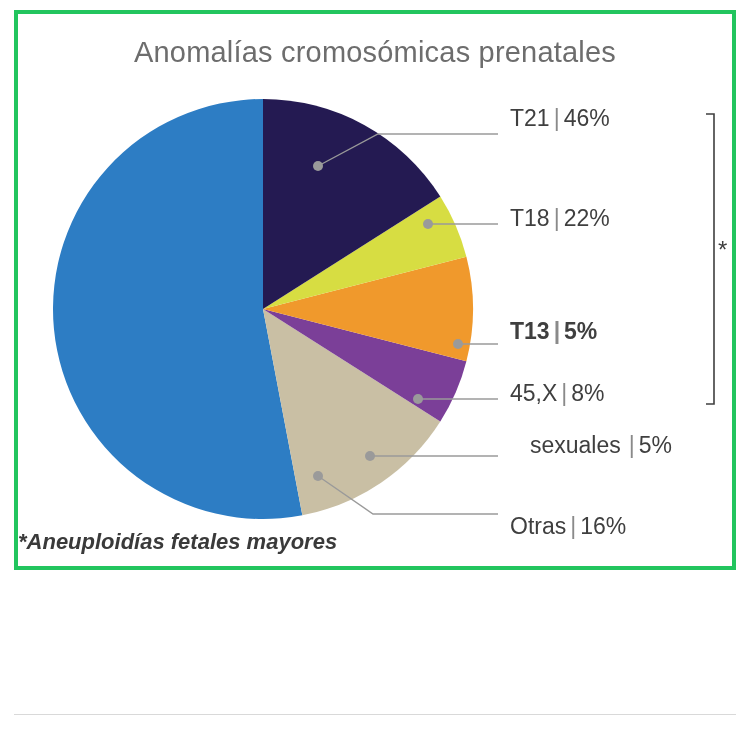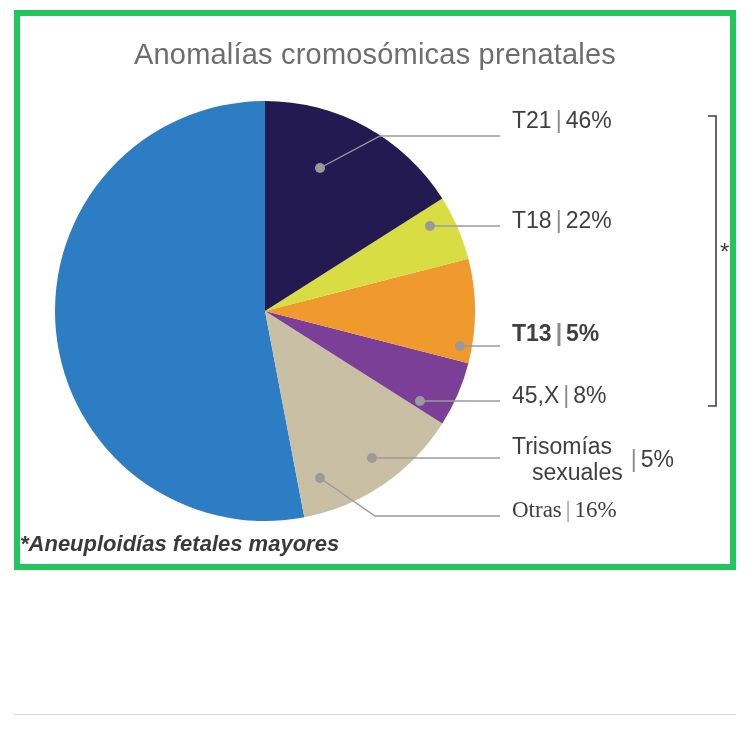--- a/index.html
+++ b/index.html
@@ -22,21 +22,21 @@
     box-sizing: border-box;
   }
 
   
   .chart-card {
     position: absolute;
     left: 14px;
     top: 10px;
     width: 722px;
     height: 560px;
-    border: 6px solid #22c55e;
+    border: 4px solid #22c55e;
     box-sizing: border-box;
     background: #ffffff;
   }
 
   .chart-title {
     position: absolute;
     left: 0;
     top: 22px;
     width: 100%;
     text-align: center;
@@ -72,21 +72,21 @@
   }
   .label.two-line {
     line-height: 1.12;
   }
 
   .lbl-t21 { left: 492px; top: 92px; }
   .lbl-t18 { left: 492px; top: 192px; }
   .lbl-t13 { left: 492px; top: 305px; font-weight: bold; }
   .lbl-45x { left: 492px; top: 367px; }
   .lbl-trisex { left: 492px; top: 418px; }
-  .lbl-otras { left: 492px; top: 481px; font-family: Liberation Serif, serif; }
+  .lbl-otras { left: 492px; top: 500px; }
 
   .trisex-lines {
     display: inline-block;
     vertical-align: middle;
   }
   .trisex-right {
     display: inline-block;
     vertical-align: middle;
     padding-left: 4px;
   }
@@ -188,21 +188,20 @@
     <div class="label lbl-t13">
       <span>T13</span><span class="sep">|</span><span>5%</span>
     </div>
 
     <div class="label lbl-45x">
       <span>45,X</span><span class="sep">|</span><span>8%</span>
     </div>
 
     <div class="label lbl-trisex two-line">
       <span class="trisex-lines">
-        <span style="display:block;">Trisomías</span>
         <span style="display:block;margin-left:20px;">sexuales</span>
       </span><span class="trisex-right"><span class="sep">|</span><span>5%</span></span>
     </div>
 
     <div class="label lbl-otras">
       <span>Otras</span><span class="sep">|</span><span>16%</span>
     </div>
 
     <div class="bracket-star">*</div>
 

